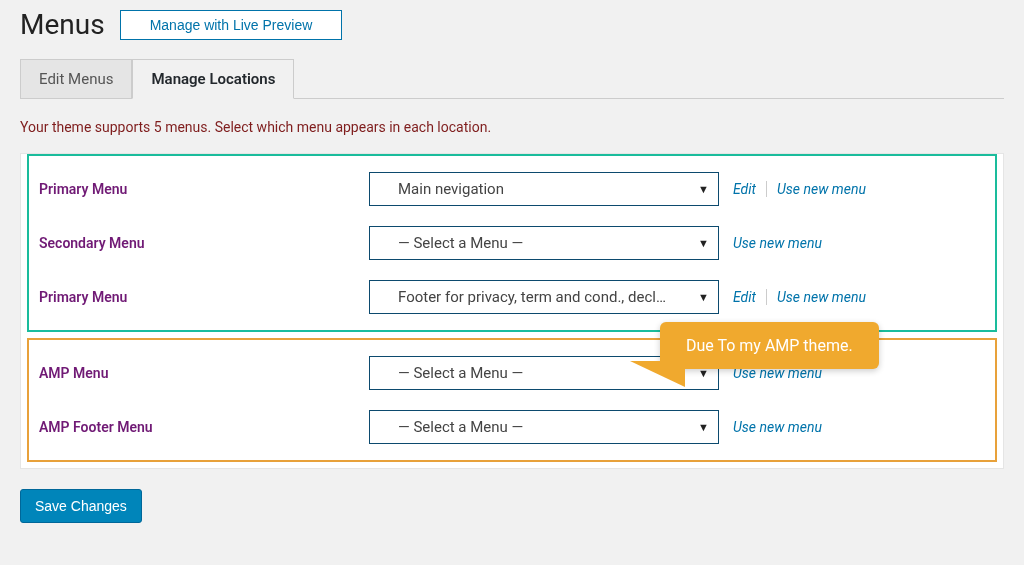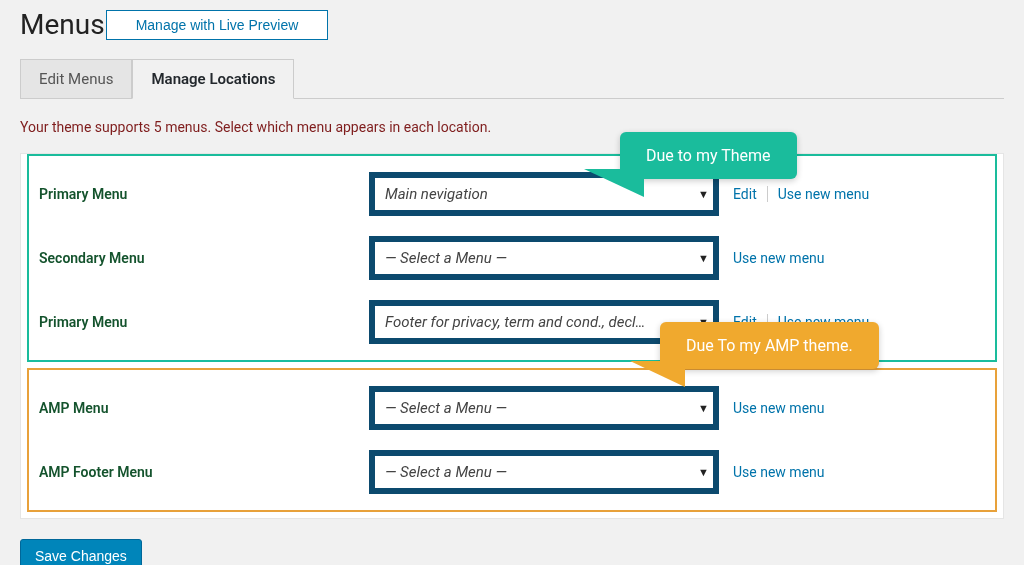--- a/index.html
+++ b/index.html
@@ -4,21 +4,21 @@
 <style>
   * { box-sizing: border-box; margin: 0; padding: 0; }
   body {
     font-family: -apple-system, BlinkMacSystemFont, "Segoe UI", Roboto, sans-serif;
     background: #f1f1f1;
     color: #23282d;
     font-size: 14px;
     padding: 8px 20px 20px 20px;
     width: 1024px;
   }
-  .header-row { display: flex; align-items: center; gap: 1px; margin-bottom: 18px; }
+  .header-row { display: flex; align-items: center; gap: 15px; margin-bottom: 18px; }
   h1 { font-size: 28px; font-weight: 400; color: #222; }
   .manage-preview {
     border: 1px solid #0073aa;
     background: #fff;
     color: #0073aa;
     padding: 6px 29px;
     font-size: 14px;
     cursor: pointer;
   }
   .tabs { display: flex; border-bottom: 1px solid #ccc; margin-bottom: 20px; }
@@ -61,40 +61,39 @@
   .group.orange { border-color: #e8a13a; }
   .row {
     display: flex;
     align-items: center;
     padding: 10px 8px;
   }
   .row-label {
     width: 332px;
     flex-shrink: 0;
     font-weight: 600;
-    color: #14532d;
+    color: #701a75;
     padding-left: 2px;
   }
   .select-wrap {
     position: relative;
     width: 350px;
     flex-shrink: 0;
   }
   .select {
     width: 100%;
-    border: 6px solid #0c4a6e;
-    padding: 7px 28px 7px 10px;
+    border: 1px solid #0c4a6e;
+    padding: 7px 28px 7px 28px;
     font-size: 15px;
     color: #444;
     background: #fff;
     white-space: nowrap;
     overflow: hidden;
     text-overflow: ellipsis;
     cursor: pointer;
-    font-style: italic;
   }
   .caret {
     position: absolute;
     right: 10px;
     top: 50%;
     transform: translateY(-50%);
     font-size: 11px;
     color: #222;
     pointer-events: none;
   }
@@ -102,20 +101,21 @@
     display: flex;
     align-items: center;
     margin-left: 14px;
     gap: 10px;
   }
   .links a {
     color: #0073aa;
     text-decoration: none;
     font-size: 14px;
     cursor: pointer;
+    font-style: italic;
   }
   .links .divider {
     width: 1px;
     height: 16px;
     background: #ccc;
   }
   .save-btn {
     margin-top: 20px;
     background: #0085ba;
     border: 1px solid #006799;
@@ -232,22 +232,18 @@
         </div>
         <div class="links">
           <a>Use new menu</a>
         </div>
       </div>
     </div>
   </div>
 
   <button class="save-btn">Save Changes</button>
 
-  <div class="callout green" style="top:124px; left:600px;">
-    <span>Due to my Theme</span>
-    <span class="tail"></span>
-  </div>
   <div class="callout orange" style="top:314px; left:640px;">
     <span>Due To my AMP theme.</span>
     <span class="tail"></span>
   </div>
 
 </div>
 
 </body></html>

